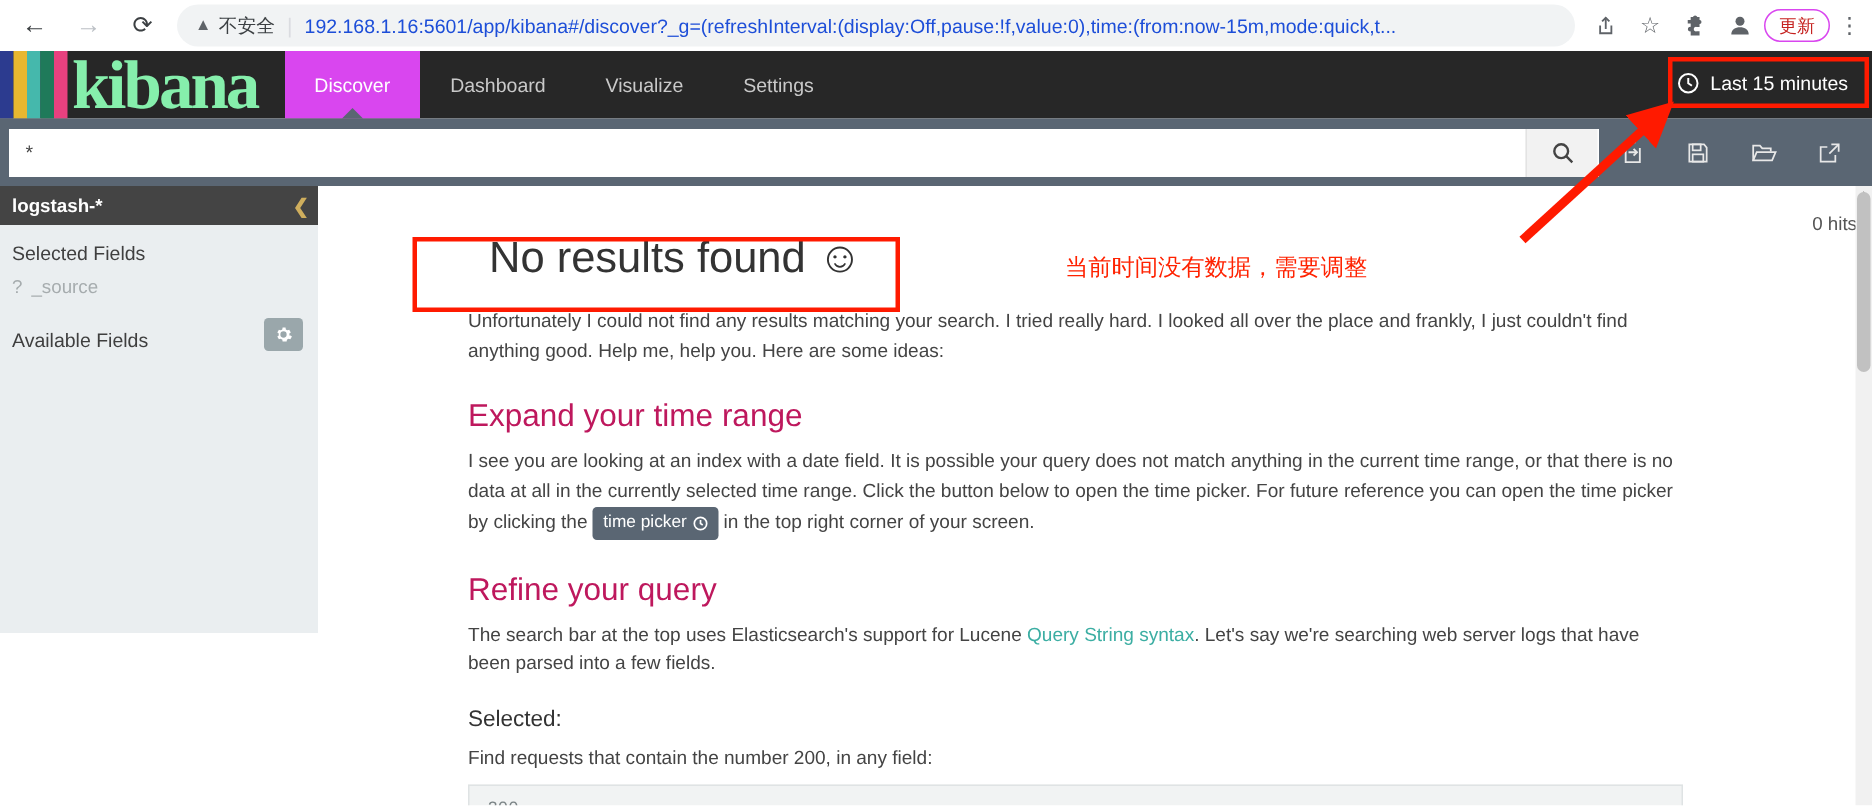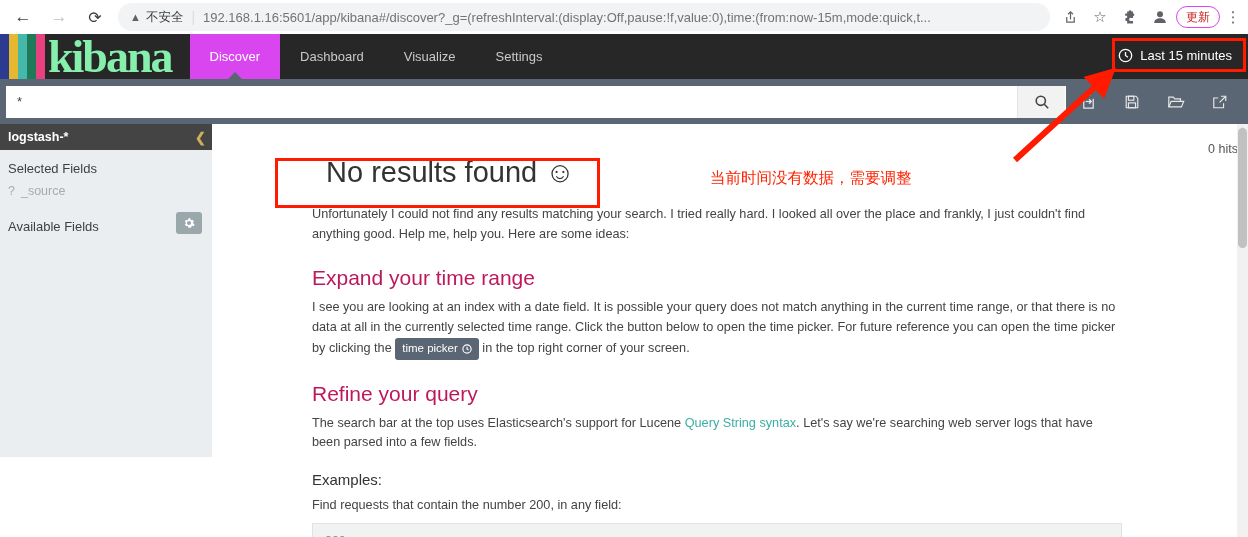--- a/index.html
+++ b/index.html
@@ -28,21 +28,21 @@
   .omnibox {
     flex: 1; height: 28px; margin: 0 6px 0 8px;
     background: #f1f3f4; border-radius: 14px;
     display: flex; align-items: center; padding: 0 10px 0 12px;
     overflow: hidden;
   }
   .warn-icon { font-size: 11px; color: #5f6368; margin-right: 5px; line-height: 1; }
   .not-secure { font-size: 12.5px; color: #3c4043; white-space: nowrap; }
   .omni-sep { color: #dadce0; margin: 0 8px; font-size: 14px; }
   .omni-url {
-    font-size: 13px; color: #737373; white-space: nowrap;
+    font-size: 13px; color: #1d4ed8; white-space: nowrap;
     overflow: hidden; text-overflow: clip; flex: 1;
   }
 
   .tb-icon {
     width: 28px; height: 28px; margin-right: 2px;
     display: flex; align-items: center; justify-content: center;
     color: #5f6368; font-size: 15px;
   }
   .update-pill {
     height: 22px; border: 1px solid #d946ef; border-radius: 11px;
@@ -101,21 +101,21 @@
     color: #444; font-size: 15px; border-left: 1px solid #e3e3e3;
   }
   .kb-actions { display: flex; align-items: center; }
   .kb-action {
     width: 44px; height: 34px; display: flex; align-items: center; justify-content: center;
     color: #e8e8e8;
   }
 
   
   .kb-side {
-    position: absolute; top: 124px; left: 0; width: 212px; height: 333px;
+    position: absolute; top: 124px; left: 0; width: 212px; height: 298px;
     background: #eaeef0;
   }
   .side-head {
     height: 26px; background: #444444; color: #ffffff;
     display: flex; align-items: center; justify-content: space-between;
     padding: 0 6px 0 8px; font-size: 12.5px; font-weight: 700;
   }
   .side-collapse { color: #cfae5d; font-size: 13px; font-weight: 700; }
   .side-section {
     padding: 11px 8px 4px 8px; font-size: 13px; color: #3f3f3f;
@@ -354,21 +354,21 @@
             <span>time picker</span>
             <svg width="10" height="10" viewBox="0 0 16 16">
               <circle cx="8" cy="8" r="6.6" fill="none" stroke="#ffffff" stroke-width="1.8"></circle>
               <path d="M8 4.2V8l2.4 1.6" stroke="#ffffff" stroke-width="1.8" fill="none"></path>
             </svg>
           </span><span> in the top right corner of your screen.</span></p>
 
       <h2 class="sec">Refine your query</h2>
       <p class="para"><span>The search bar at the top uses Elasticsearch's support for Lucene </span><a class="lnk" href="#">Query String syntax</a><span>. Let's say we're searching web server logs that have been parsed into a few fields.</span></p>
 
-      <h3 class="sec3">Examples:</h3>
+      <h3 class="sec3">Selected:</h3>
       <p class="para">Find requests that contain the number 200, in any field:</p>
       <div class="code">200</div>
     </div>
 
   </div>
 
   <div class="scroll-track"></div>
   <div class="scroll-up">▲</div>
   <div class="scroll-thumb"></div>
 

